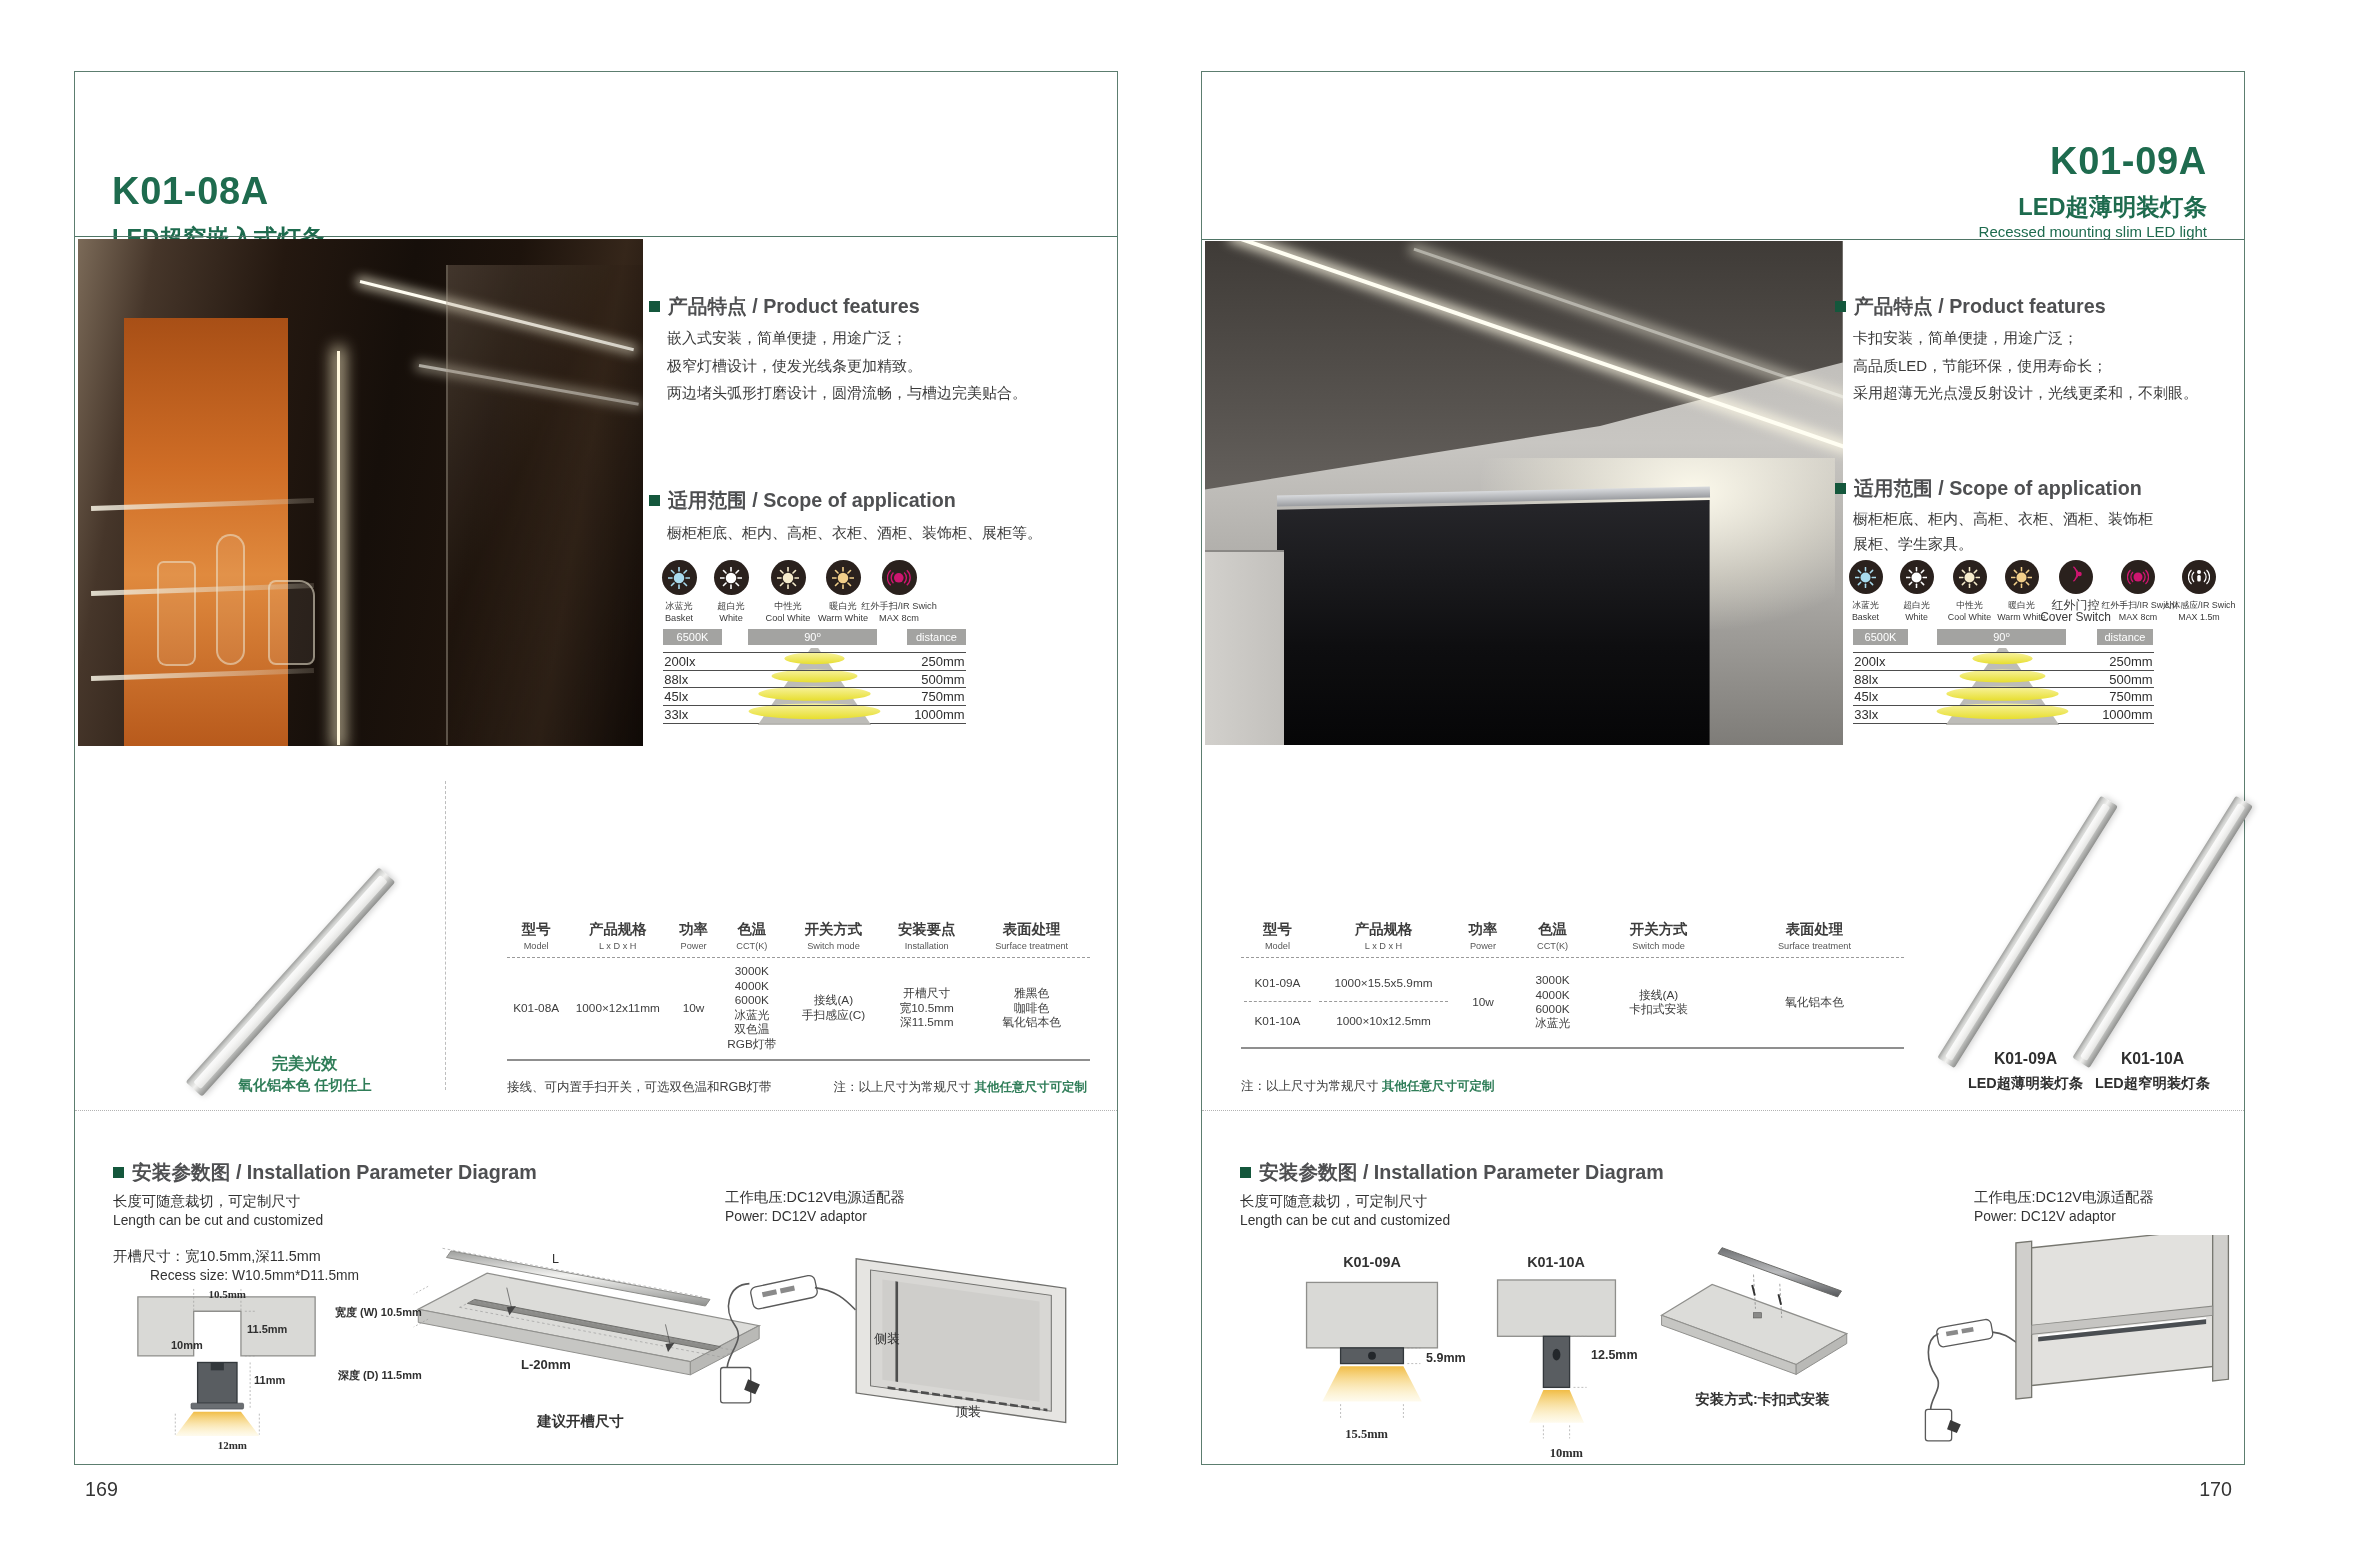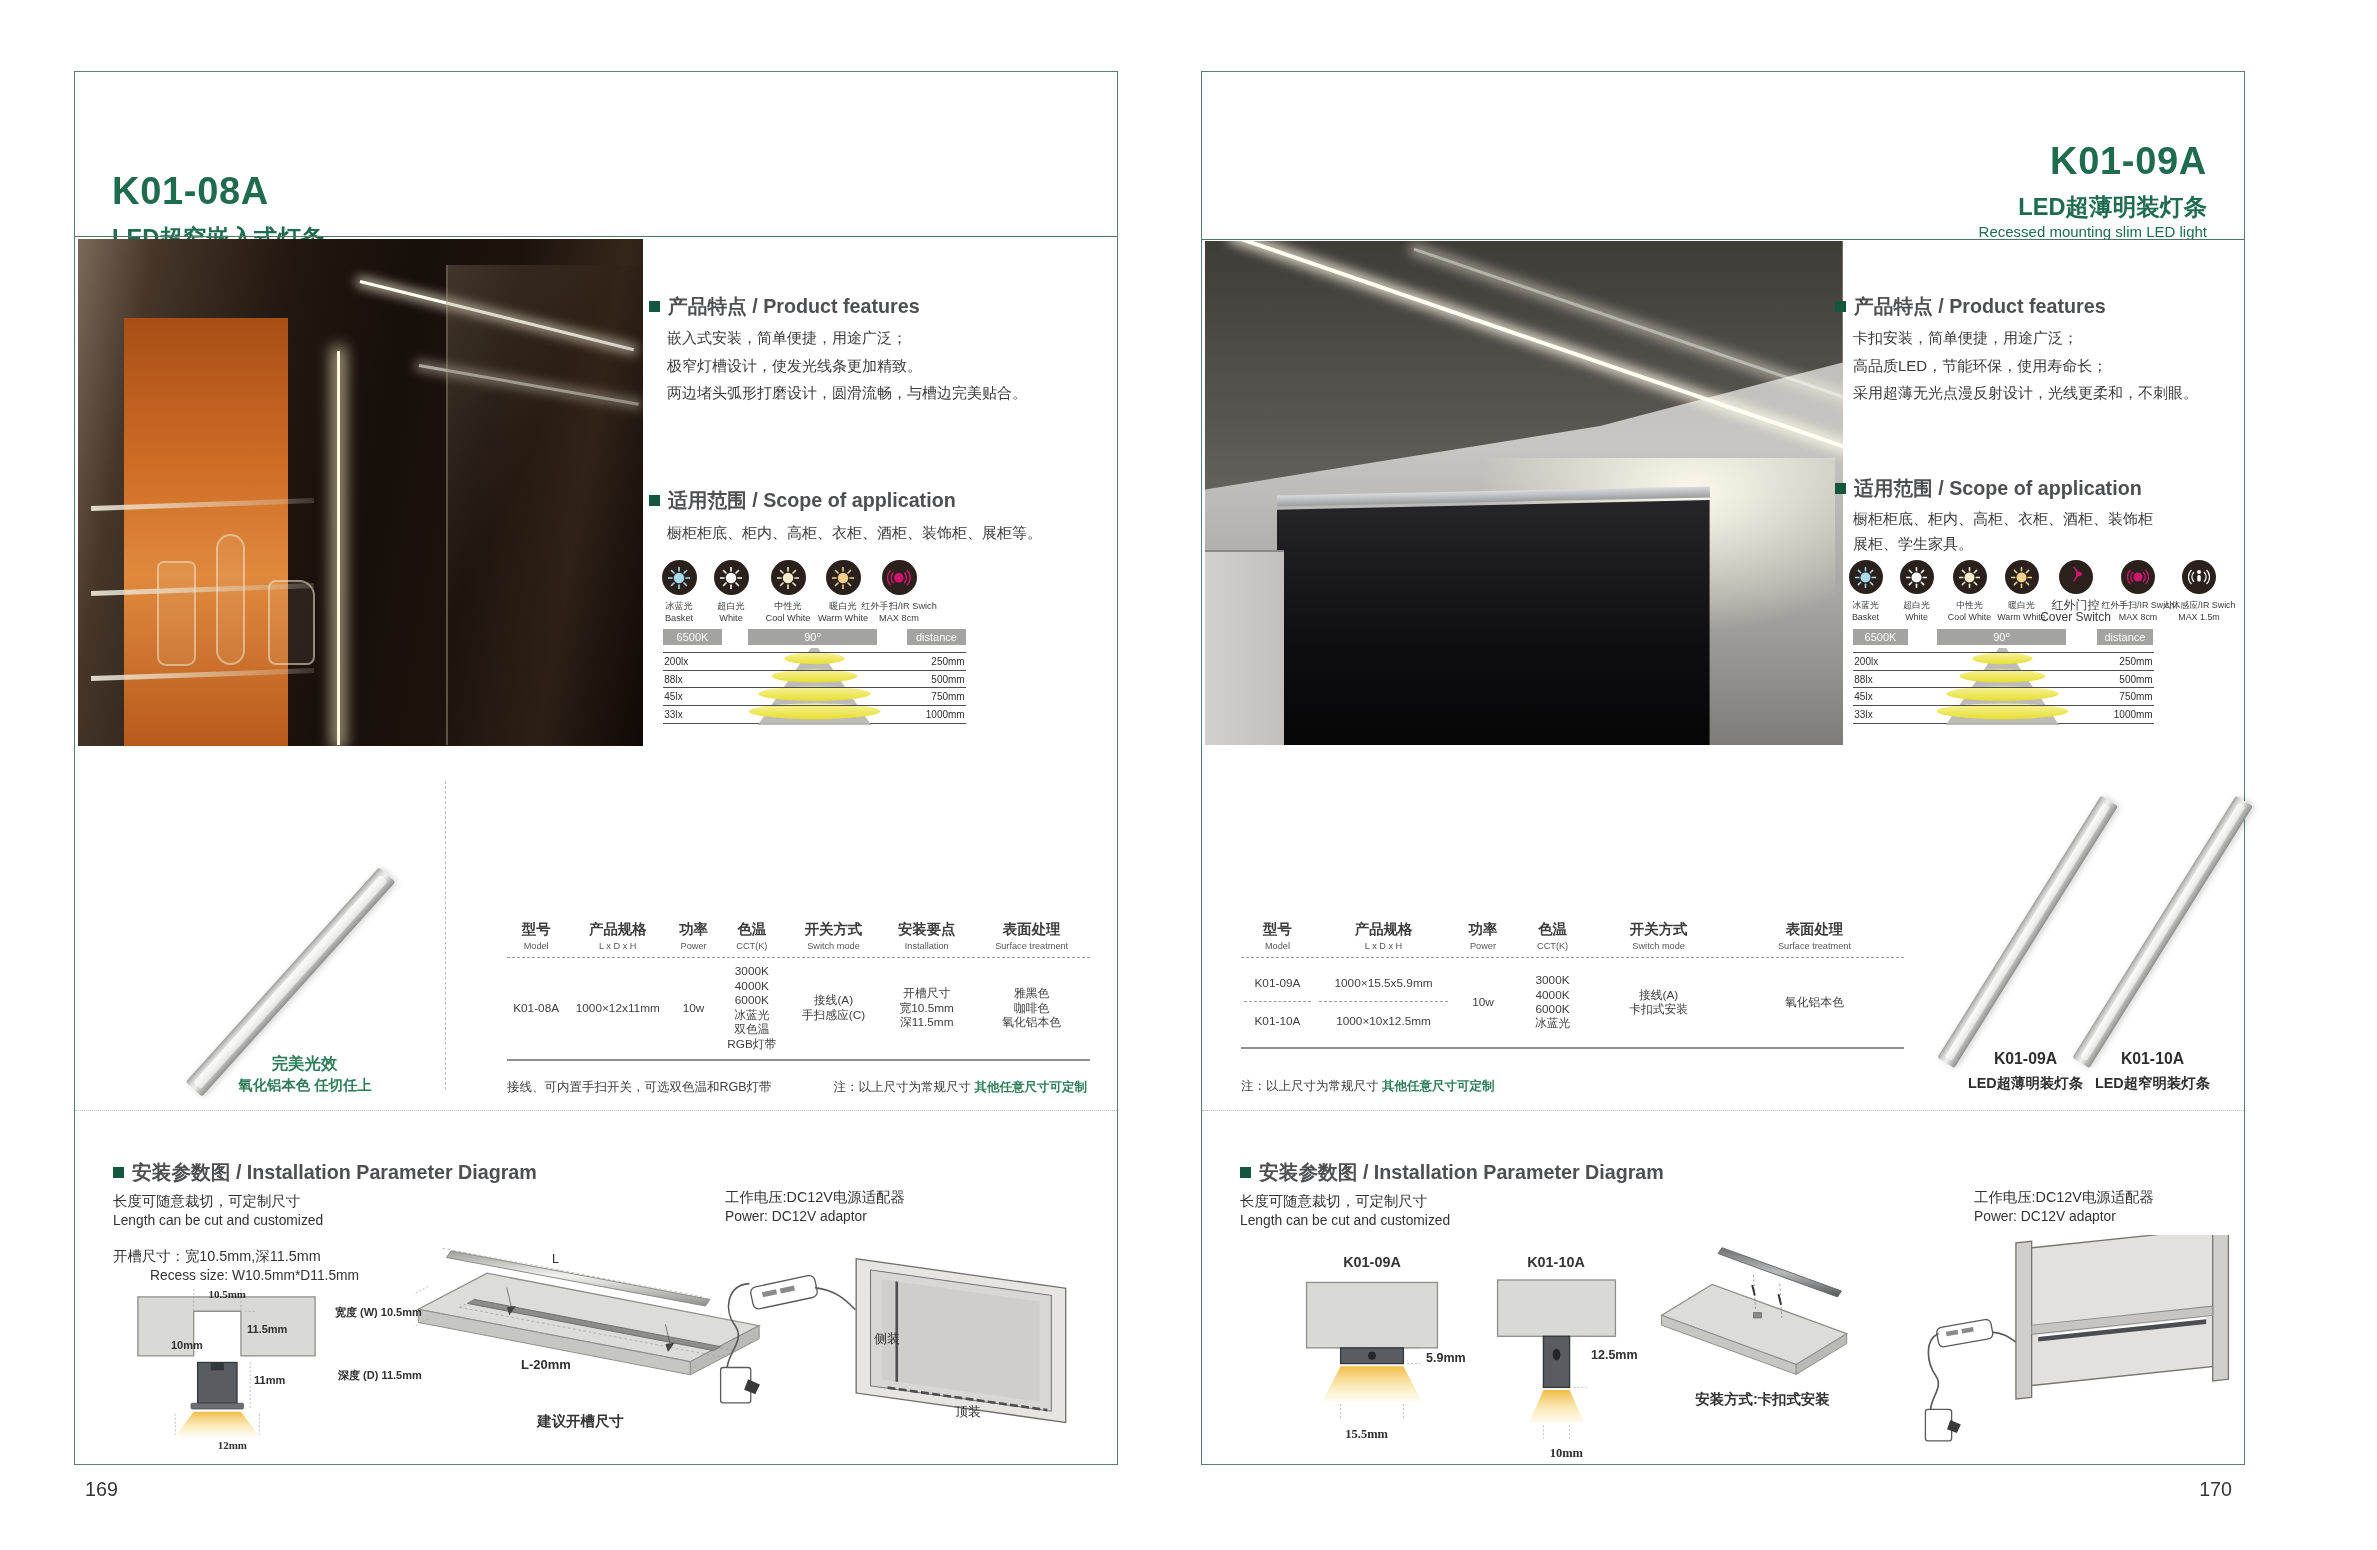--- a/index.html
+++ b/index.html
@@ -21,21 +21,21 @@
   .sec-head .t  { font-size:19.7px; font-weight:bold; color:#4e4f51; white-space:nowrap; }
   .body-line { position:absolute; font-size:15px; color:#3b3b3b; white-space:nowrap; }
 
   .icon-item { position:absolute; width:98px; text-align:center; }
   .icon-circle { width:35px; height:35px; border-radius:50%; background:#2a211d; margin:0 auto; display:flex; align-items:center; justify-content:center; }
   .icon-label { font-size:9.2px; line-height:12.5px; color:#3a3a3a; margin-top:4.6px; }
 
   .bar { position:absolute; height:16.4px; background:#a3a3a1; color:#fff; font-size:11px; display:flex; align-items:center; justify-content:center; }
 
   .dist-table { position:absolute; border-bottom:1.3px solid #4d4d4d; }
-  .dist-row { display:flex; justify-content:space-between; align-items:center; height:17.7px; border-top:1.3px solid #4d4d4d; font-size:10px; color:#2e2e2e; position:relative; z-index:2; padding:0 1.3px;text-align:center; }
+  .dist-row { display:flex; justify-content:space-between; align-items:center; height:17.7px; border-top:1.3px solid #4d4d4d; font-size:13px; color:#2e2e2e; position:relative; z-index:2; padding:0 1.3px;text-align:center; }
   .cone { position:absolute; z-index:1; }
 
   .spec-table { position:absolute; border-bottom:2.6px solid #8f8f8f; }
   .st-headrow { display:flex; border-bottom:1.3px dashed #9a9a9a; padding-bottom:5.9px; }
   .st-col { text-align:center; }
   .st-cn { font-size:14.4px; font-weight:bold; color:#3d3d3d; display:block; }
   .st-en { font-size:9.2px; color:#565656; display:block; margin-top:2px;text-align:center; }
   .st-body { display:flex; align-items:stretch; padding:6.6px 0 7.9px; }
   .st-cell { font-size:11.8px; line-height:14.4px; color:#3d3d3d; text-align:center; white-space:pre-line; display:flex; align-items:center; justify-content:center; }
   .two { display:flex; flex-direction:column; justify-content:center; }

